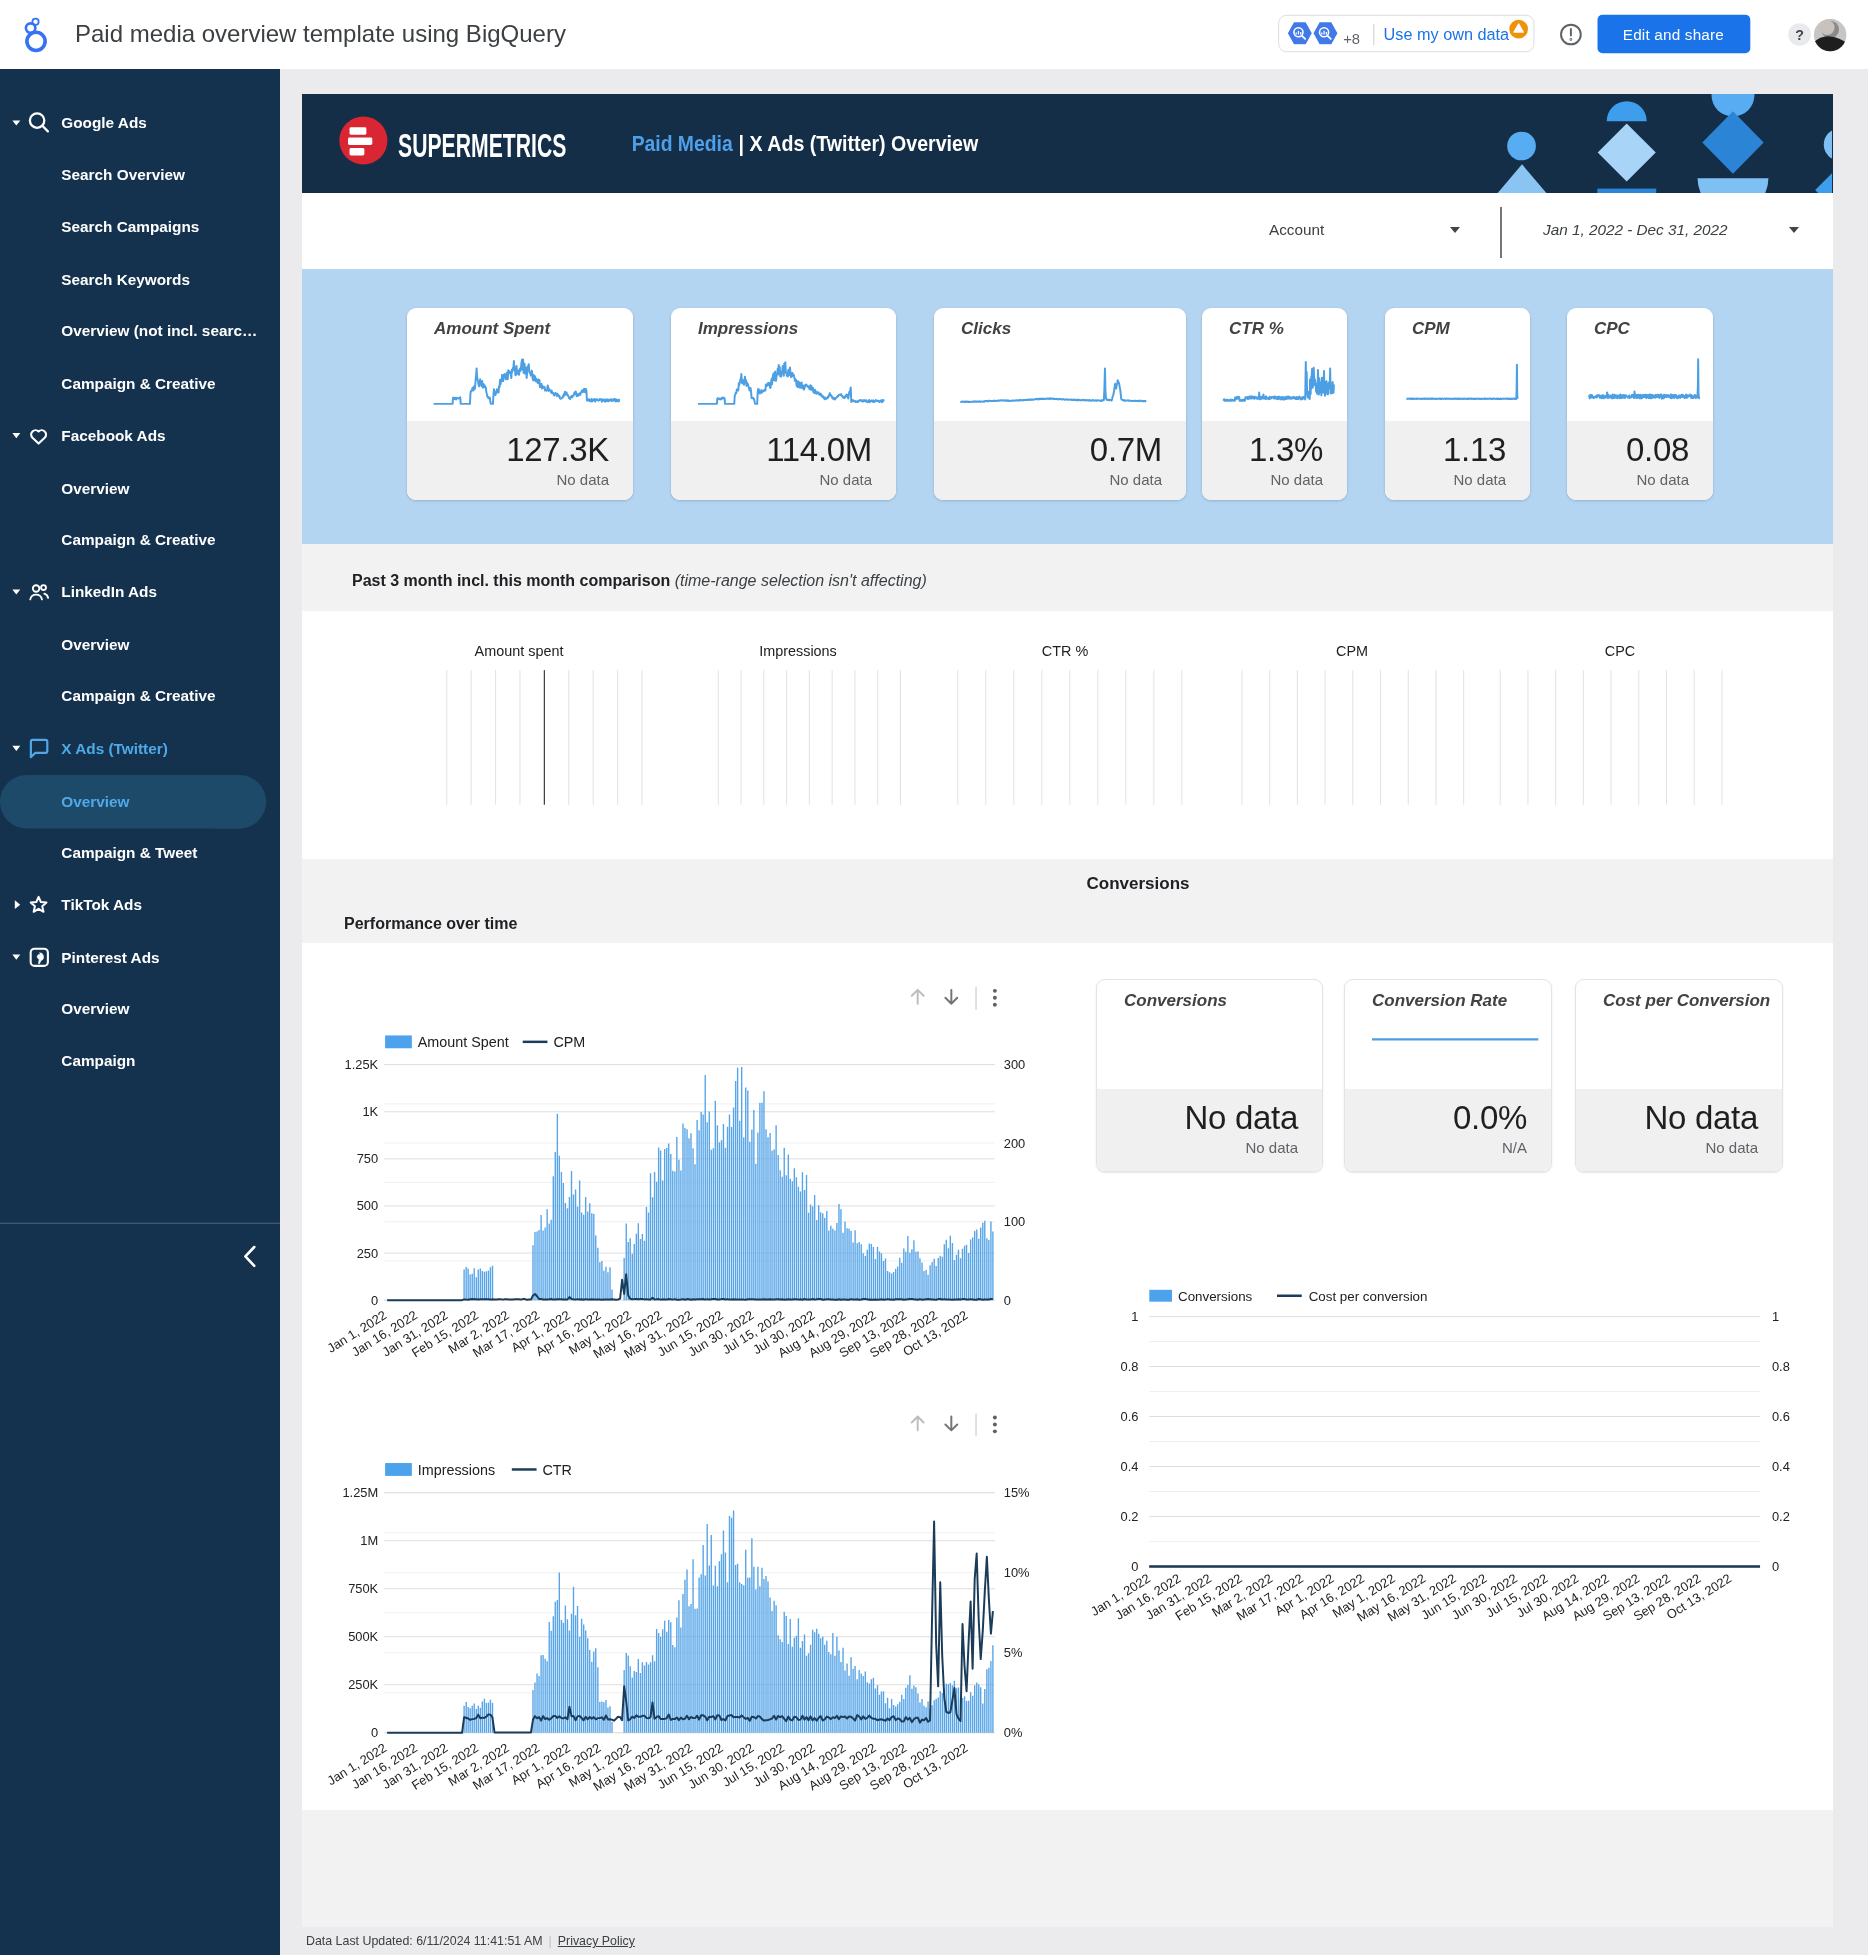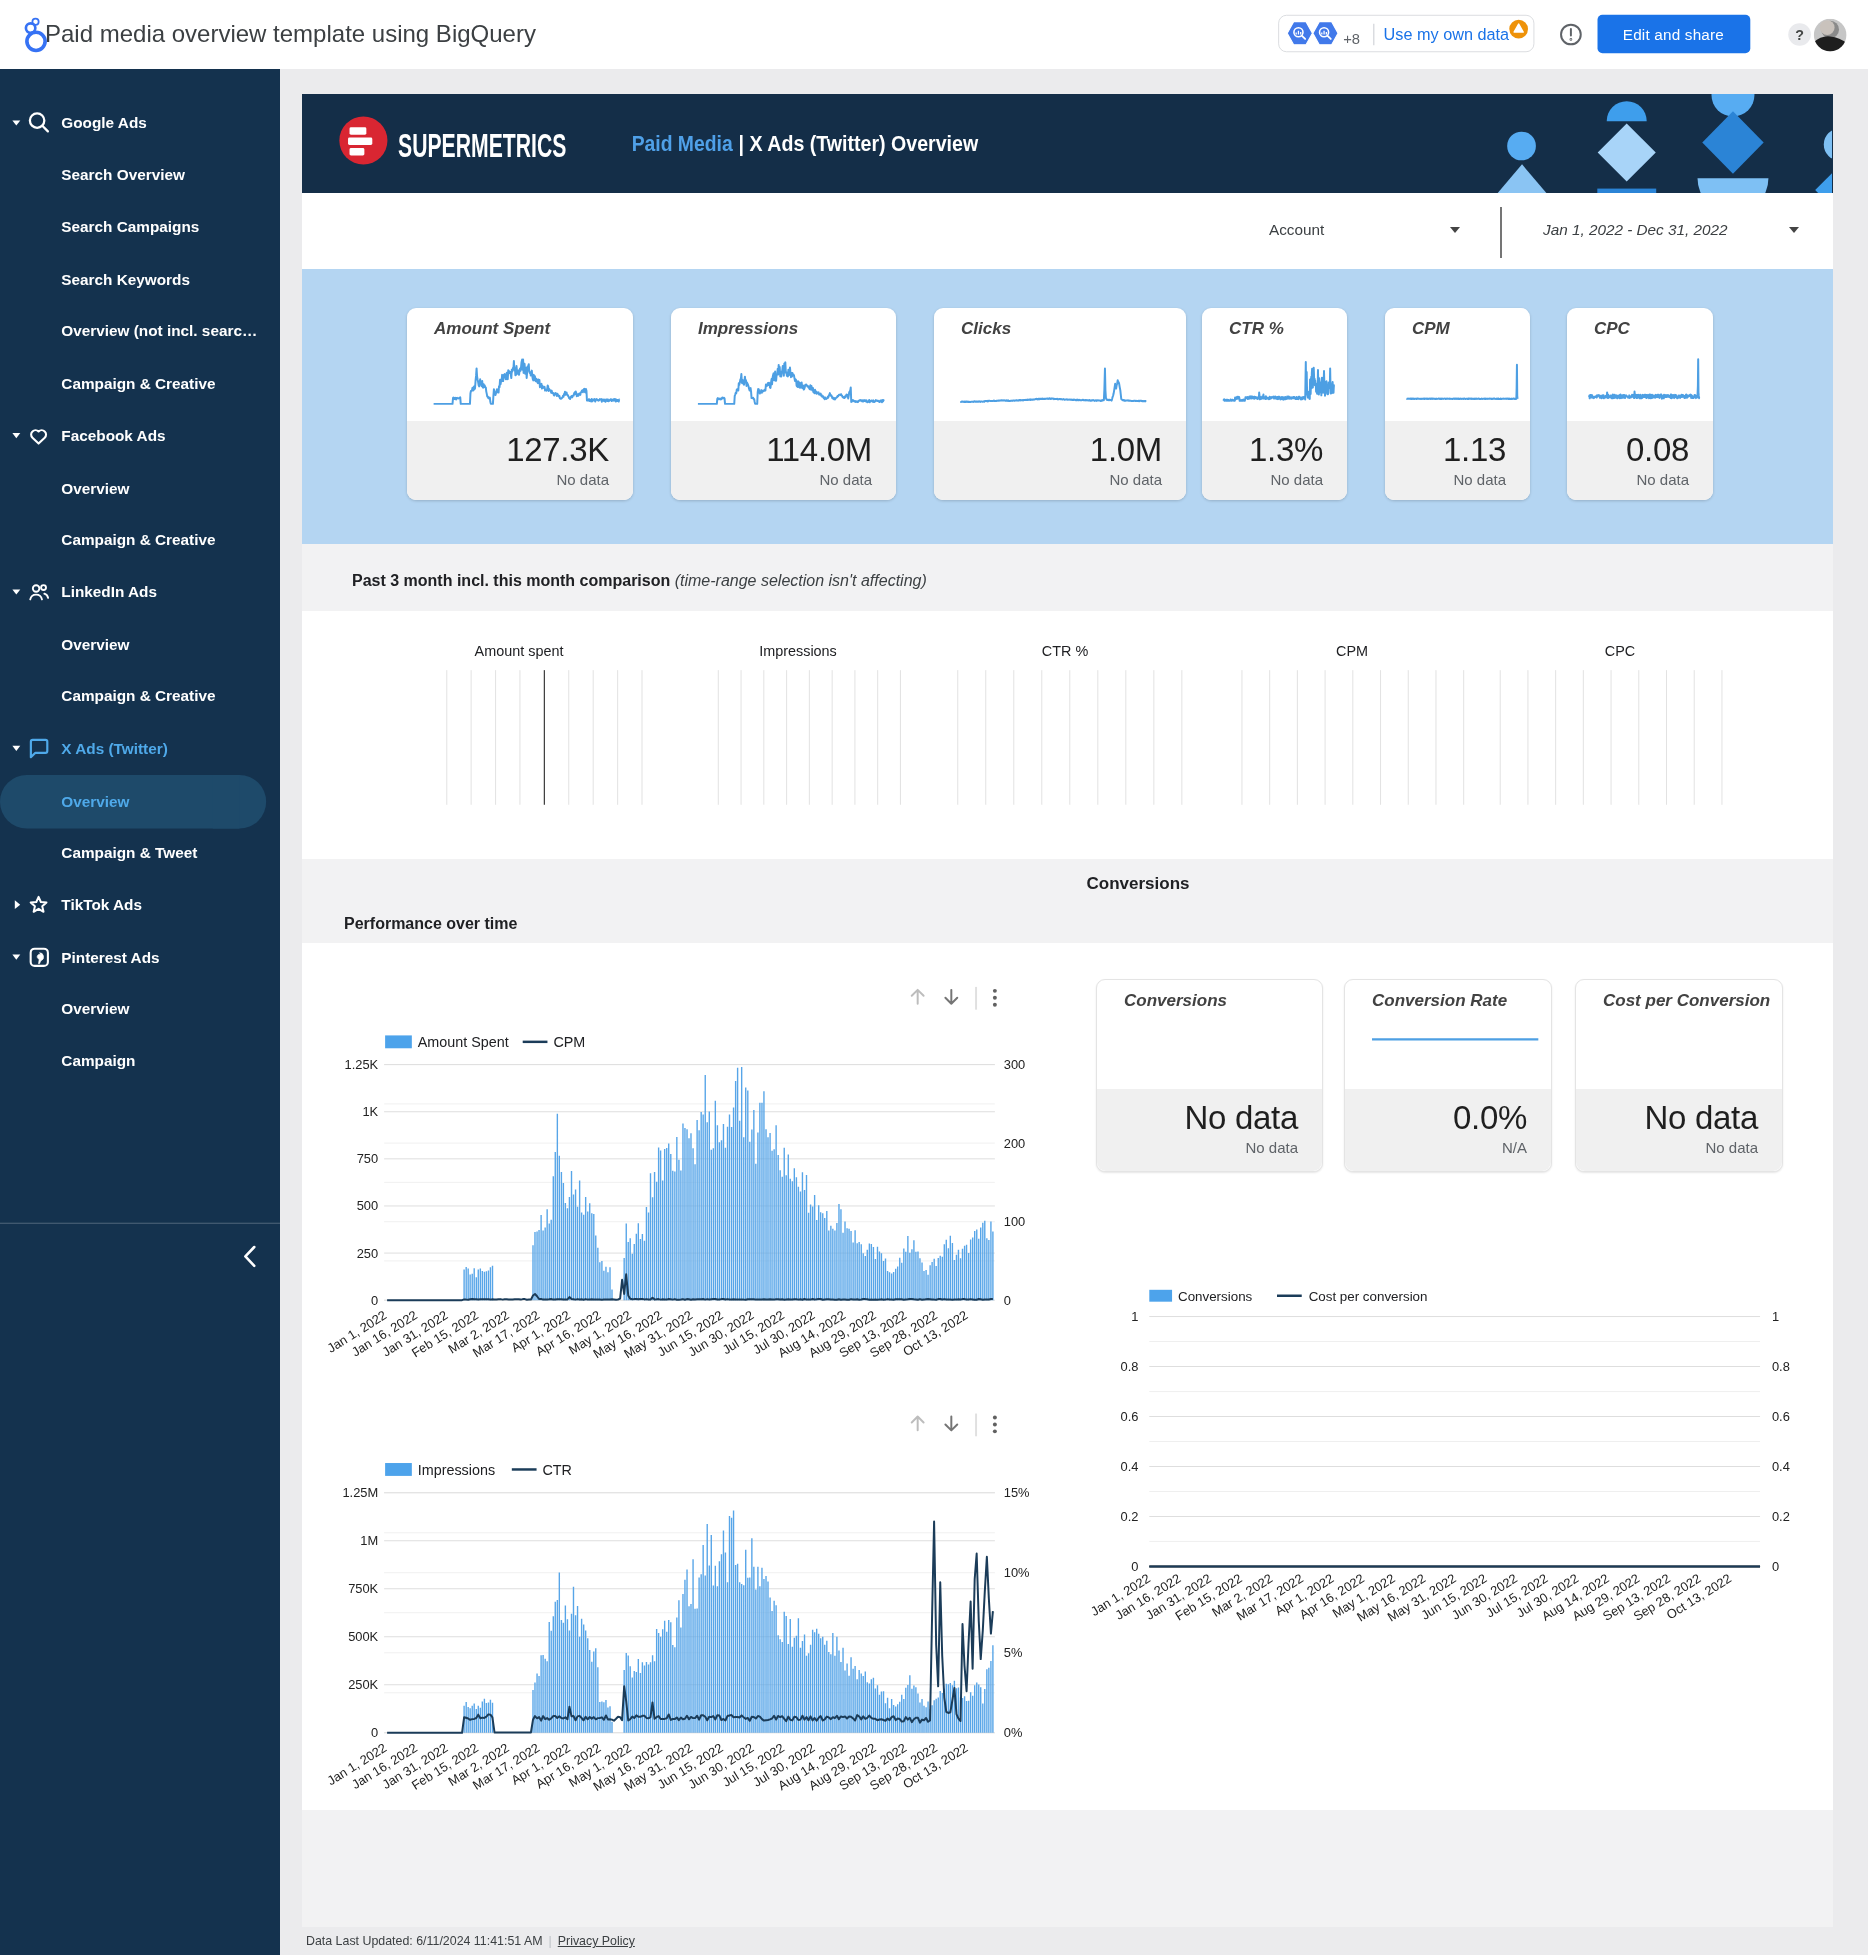--- a/index.html
+++ b/index.html
@@ -1,17 +1,17 @@
 <!DOCTYPE html>
 <html><head><meta charset="utf-8"><style>
 * { margin:0; padding:0; box-sizing:border-box; }
 body { width:1868px; height:1955px; position:relative; background:#EBEBED;
   font-family:"Liberation Sans", sans-serif; overflow:hidden; }
 #topbar { position:absolute; left:0; top:0; width:1868px; height:69px; background:#fff; }
-#title { position:absolute; left:45px; top:20px; font-size:24px; color:#3C4043; }
+#title { position:absolute; left:75px; top:20px; font-size:24px; color:#3C4043; }
 #sidebar { position:absolute; left:0; top:69px; width:280px; height:1886px; background:#14324E; }
 #canvas { position:absolute; left:302px; top:94px; width:1531px; height:1833px; background:#fff; }
 #banner { position:absolute; left:0; top:0; width:1531px; height:99px; background:#142E48; overflow:hidden; }
 #bluezone { position:absolute; left:0; top:175px; width:1531px; height:275px; background:#B4D5F2; }
 .card { position:absolute; top:39px; height:192px; background:#fff; border-radius:9px;
   box-shadow:0 1px 3px rgba(0,0,0,0.18); }
 .ct { position:absolute; left:27px; top:11px; font-size:17px; font-weight:bold; font-style:italic; color:#424242; }
 .cg { position:absolute; left:0; bottom:0; width:100%; height:79px; background:#F0F0F0;
   border-radius:0 0 9px 9px; text-align:right; padding-right:24px;padding-left:7px; }
 .cv { font-size:33px; color:#1F1F1F; margin-top:10px; letter-spacing:-0.3px; }
@@ -181,21 +181,21 @@
       <div class="card" style="left:369px;width:225px;">
   <div class="ct">Impressions</div>
   <div class="cg">
           <div class="cv">114.0M</div>
           <div class="cnd">No data</div>
         </div>
 </div>
       <div class="card" style="left:632px;width:252px;">
   <div class="ct">Clicks</div>
   <div class="cg">
-          <div class="cv">1.0M</div>
+          <div class="cv">0.7M</div>
           <div class="cnd">No data</div>
         </div>
 </div>
       <div class="card" style="left:900px;width:145px;">
   <div class="ct">CTR %</div>
   <div class="cg">
           <div class="cv">1.3%</div>
           <div class="cnd">No data</div>
         </div>
 </div>

